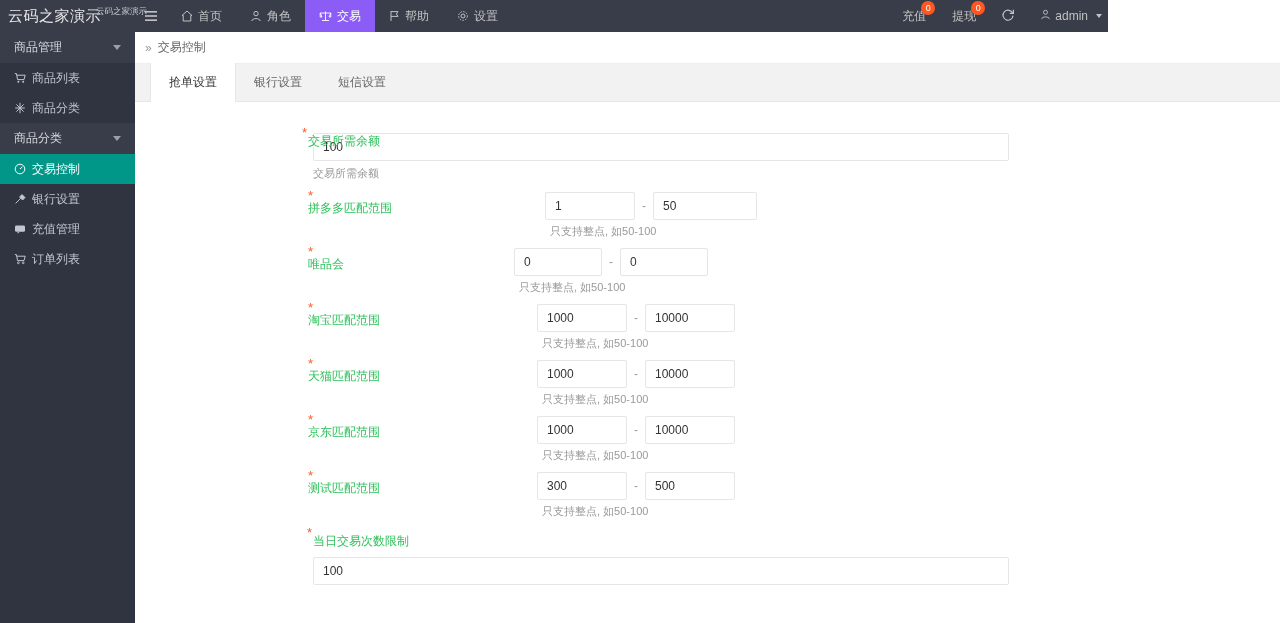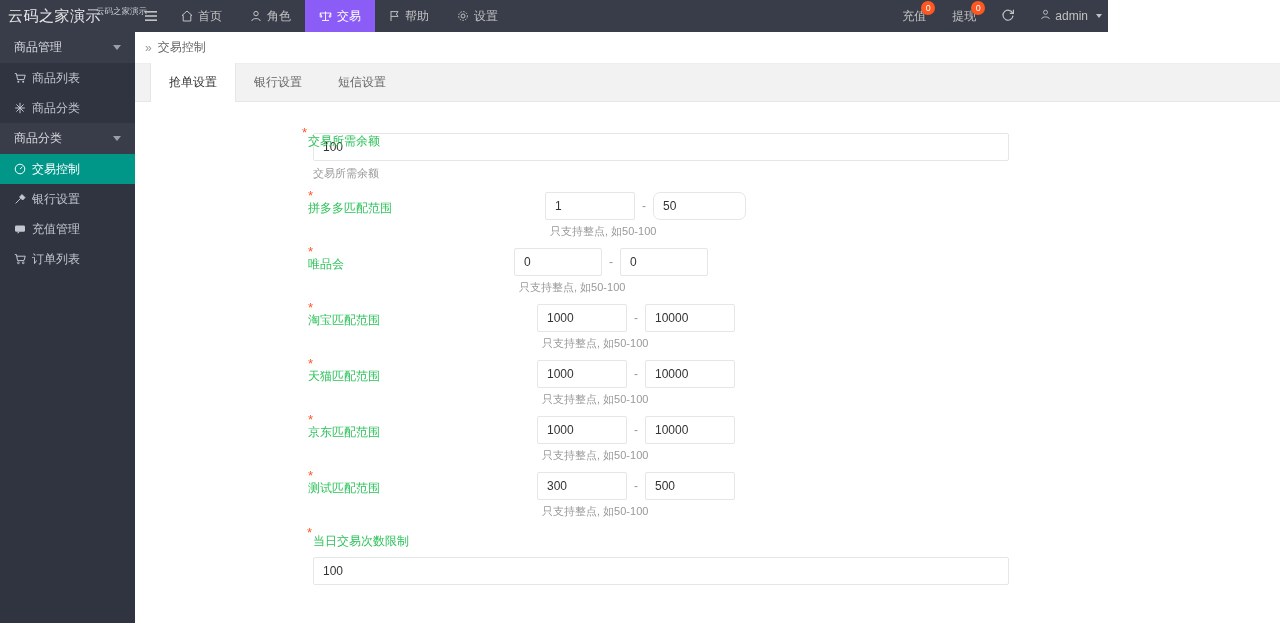--- a/index.html
+++ b/index.html
@@ -409,21 +409,21 @@
         <input class="input-full" type="text" value="100" style="">
         <div class="hint">交易所需余额</div>
       </div>
 
       <div id="ranges-host">
           <div class="row-range">
             <span class="rr-label"><span class="req">*</span><span>拼多多匹配范围</span></span>
             <div class="rr-inputs" style="left: 410px;">
               <input type="text" class="rr-input" value="1" style="width: 90px;">
               <span class="rr-dash">-</span>
-              <input type="text" class="rr-input" value="50" style="width: 93px; border-radius: 7px;">
+              <input type="text" class="rr-input" value="50" style="width: 104px;">
             </div>
             <div class="rr-hint" style="left: 415px;">只支持整点, 如50-100</div>
           </div>
           <div class="row-range">
             <span class="rr-label"><span class="req">*</span><span>唯品会</span></span>
             <div class="rr-inputs" style="left: 379px;">
               <input type="text" class="rr-input" value="0" style="width: 88px;">
               <span class="rr-dash">-</span>
               <input type="text" class="rr-input" value="0" style="width: 88px;">
             </div>

